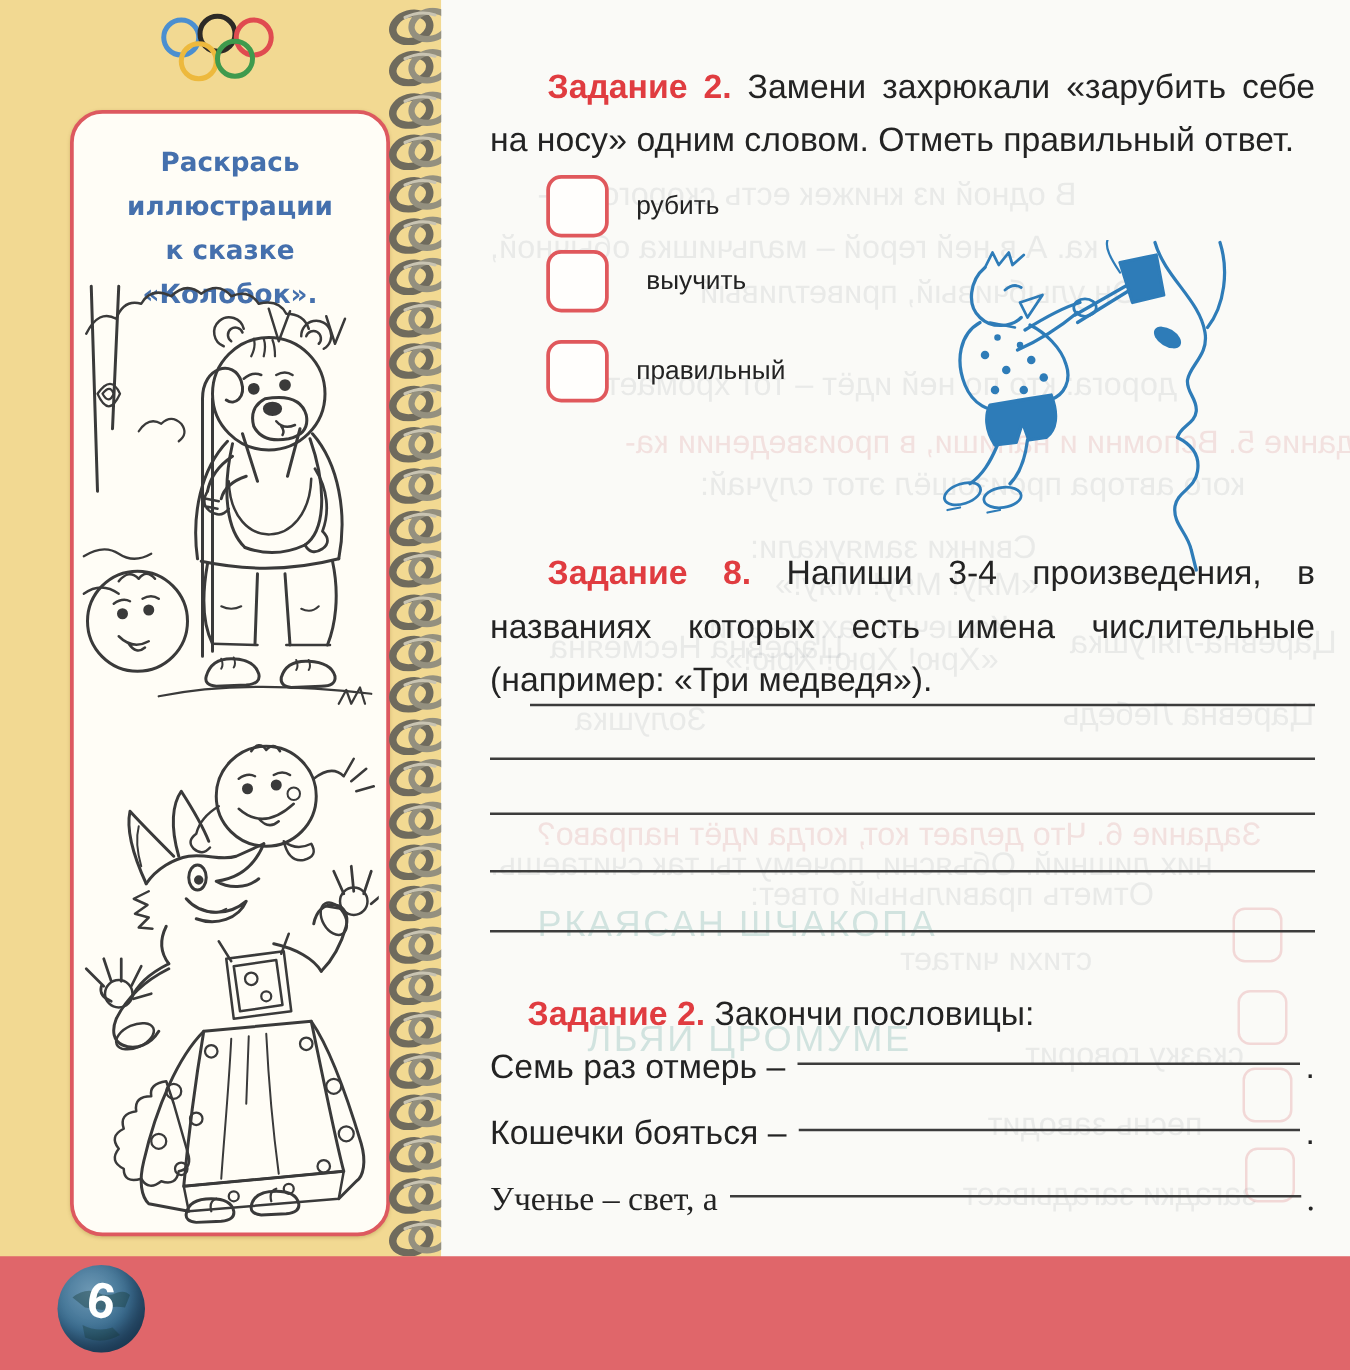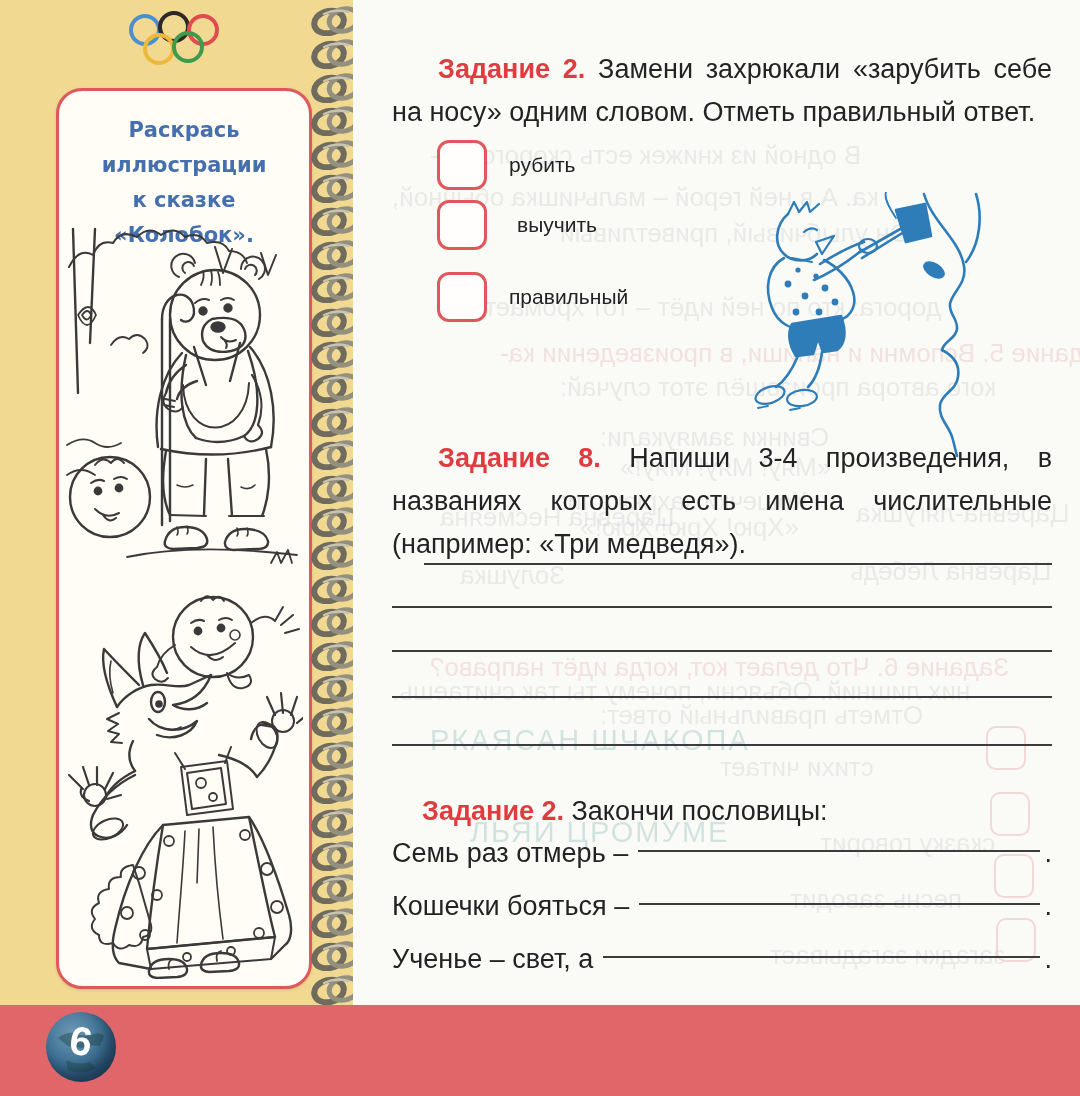--- a/index.html
+++ b/index.html
@@ -486,21 +486,21 @@
   <div class="proverb-row" style="left:392px;top:838px;width:660px;">
     <span class="proverb-stem">Семь раз отмерь –</span>
     <div class="proverb-fill"></div>
     <span class="proverb-tail">.</span>
   </div>
   <div class="proverb-row" style="left:392px;top:891px;width:660px;">
     <span class="proverb-stem">Кошечки бояться –</span>
     <div class="proverb-fill"></div>
     <span class="proverb-tail">.</span>
   </div>
-  <div class="proverb-row" style="left:392px;top:944px;width:660px;">
+  <div class="proverb-row" style="left:392px;top:944px;width:660px;font-family:Liberation Serif, serif;">
     <span class="proverb-stem">Ученье – свет, а</span>
     <div class="proverb-fill"></div>
     <span class="proverb-tail">.</span>
   </div>
 
   <div class="abs footer-band"></div>
   <div class="abs page-badge">
     <svg class="abs" width="70" height="70" viewBox="0 0 70 70" style="left:0;top:0;">
       <path d="M12 26 q10 -8 20 -4 q8 4 16 0 q6 -2 10 2 l-4 10 q-10 -2 -18 2 l-14 -2 z" fill="rgba(15,50,40,.35)"></path>
       <path d="M20 48 q12 6 24 2 l6 6 q-14 8 -28 2 z" fill="rgba(15,50,40,.3)"></path>

